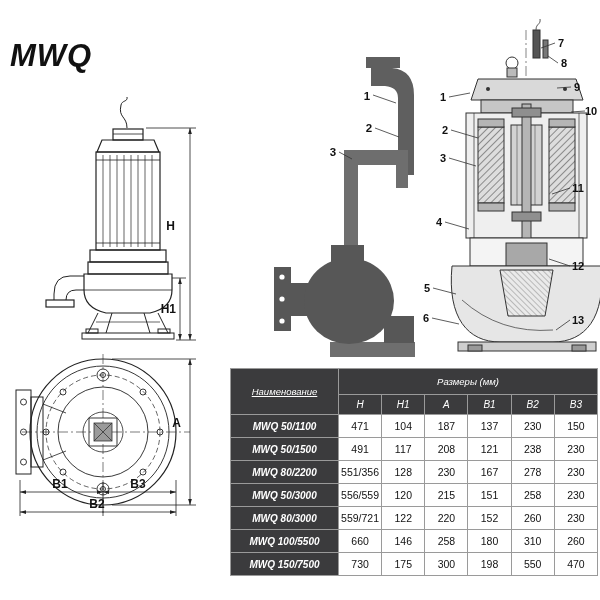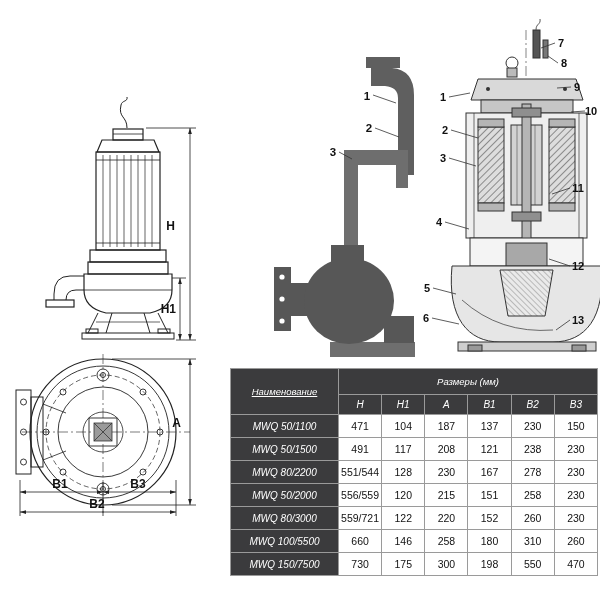--- a/index.html
+++ b/index.html
@@ -33,32 +33,33 @@
   }
   .th-size {
     background:#3b3b3d; color:#fff; font-style:italic; font-weight:normal;
     font-size:9.5px; height:26px;
   }
   .th-col {
     background:#3b3b3d; color:#fff; font-style:italic; font-weight:normal;
     font-size:10px; height:20px;
   }
   .td-name {
-    background:#3b3b3d; color:#fff; font-weight:normal; font-style:italic;
+    background:#3b3b3d; color:#fff; font-weight:bold; font-style:italic;
     font-size:10px;
   }
   .dim-table td.val {
     font-size:10.5px; color:#111; height:23px; background:#fff;
   }
 </style>
 </head>
 <body>
 
 <div class="page">
 
+  <div class="title">MWQ</div>
 
   <svg class="diagram" width="600" height="600" viewBox="0 0 600 600">
     <defs>
       <marker id="ae" markerWidth="9" markerHeight="7" refX="8" refY="3" orient="auto-start-reverse">
         <path d="M0,0.5 L8,3 L0,5.5 Z" fill="#222"></path>
       </marker>
       <pattern id="hatch" width="5" height="5" patternUnits="userSpaceOnUse" patternTransform="rotate(45)">
         <rect width="5" height="5" fill="#dddddd"></rect>
         <line x1="0" y1="0" x2="0" y2="5" stroke="#666" stroke-width="1.4"></line>
       </pattern>
@@ -293,29 +294,29 @@
         <td class="td-name">MWQ 50/1500</td>
         <td class="val">491</td>
         <td class="val">117</td>
         <td class="val">208</td>
         <td class="val">121</td>
         <td class="val">238</td>
         <td class="val">230</td>
       </tr>
       <tr>
         <td class="td-name">MWQ 80/2200</td>
-        <td class="val">551/544</td>
+        <td class="val">551/356</td>
         <td class="val">128</td>
         <td class="val">230</td>
         <td class="val">167</td>
         <td class="val">278</td>
         <td class="val">230</td>
       </tr>
       <tr>
-        <td class="td-name">MWQ 50/2000</td>
+        <td class="td-name">MWQ 50/3000</td>
         <td class="val">556/559</td>
         <td class="val">120</td>
         <td class="val">215</td>
         <td class="val">151</td>
         <td class="val">258</td>
         <td class="val">230</td>
       </tr>
       <tr>
         <td class="td-name">MWQ 80/3000</td>
         <td class="val">559/721</td>

